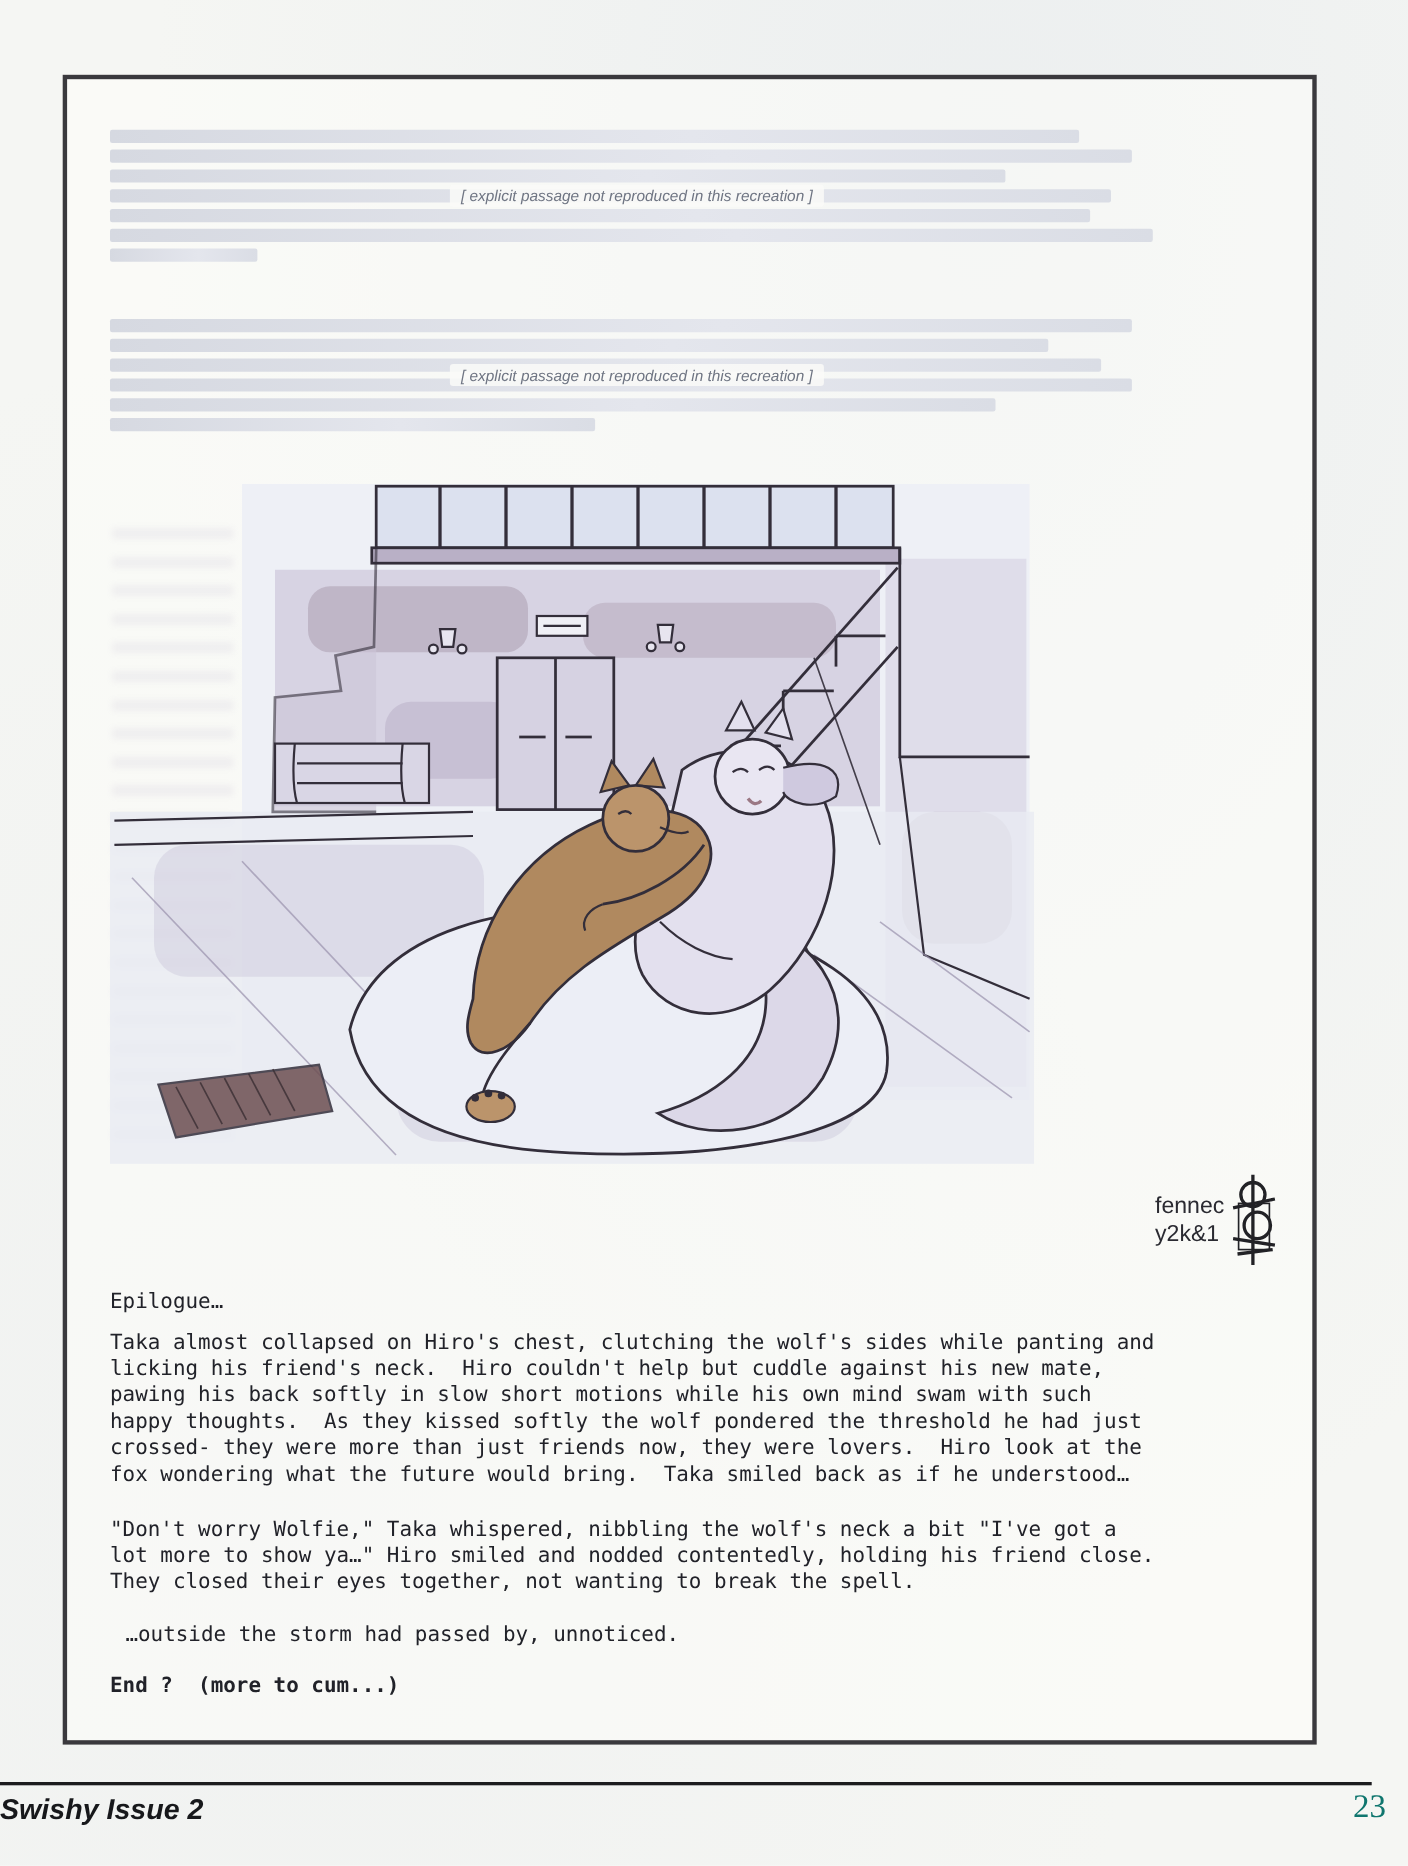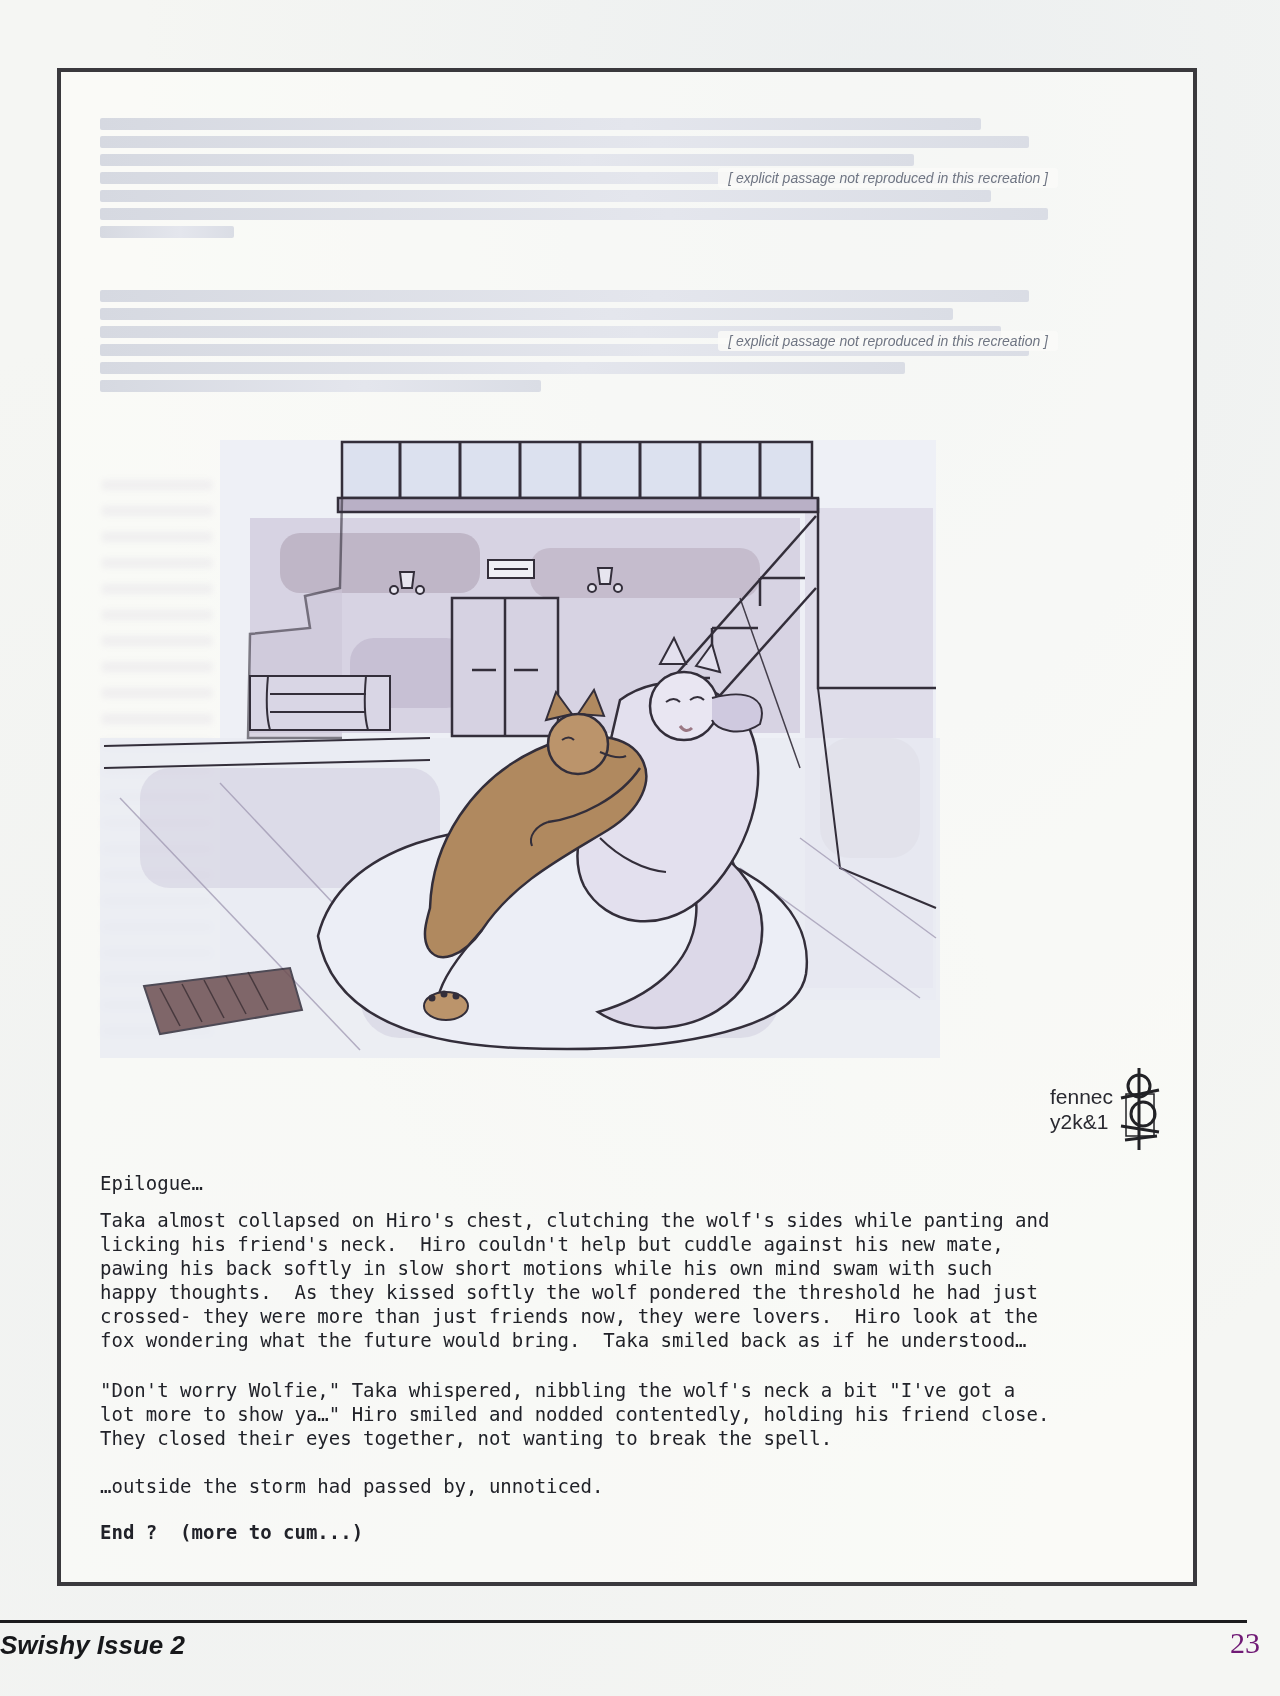--- a/index.html
+++ b/index.html
@@ -18,21 +18,21 @@
   }
   .bodytext{
     position:absolute;left:100px;width:958px;
     font-size:19px;line-height:24px;white-space:pre-wrap;
     color:#212229;
   }
   .redacted{position:absolute;left:100px;width:958px;}
   .redline{height:12px;margin:6px 0;border-radius:2px;
     background:linear-gradient(90deg,#d6d9e1,#e4e6ed 60%,#dadde5);}
   .redaction-notice{
-    position:absolute;inset:0;display:flex;align-items:center;justify-content:flex-end;
+    position:absolute;inset:0;display:flex;align-items:center;justify-content:center;
     font:italic 14px "Liberation Sans", sans-serif;color:#6f7583;
   }
   .redaction-notice span{background:rgba(250,250,248,.85);padding:2px 10px;border-radius:3px;}
   .illu{position:absolute;left:100px;top:438px;width:840px;height:622px;}
   .ghost{
     position:absolute;left:102px;top:480px;width:110px;height:560px;opacity:.10;
     background:repeating-linear-gradient(180deg,#9d90b5 0 10px,transparent 10px 26px);
     filter:blur(3px);
   }
   .signature{
@@ -41,21 +41,21 @@
   }
   .sigtext{text-align:left;}
   .heading{position:absolute;left:100px;top:1156px;font-size:19px;margin-top:15px;}
   .footer-rule{position:absolute;left:0;top:1620px;width:1247px;height:3px;background:#1c1c1e;}
   .footer-pub{
     position:absolute;left:0;top:1630px;width:1200px;text-align:left;
     font:italic 600 26px "Liberation Sans", sans-serif;color:#17181b;
   }
   .footer-num{
     position:absolute;left:1190px;top:1626px;width:70px;text-align:right;
-    font:30px "Liberation Serif", serif;color:#701a75;
+    font:30px "Liberation Serif", serif;color:#0f766e;
   }
 </style>
 </head>
 <body>
 
 <div class="frame"></div>
 
 <div class="redacted" style="top:112px;">
     <div class="redline" style="width: 92%;"></div>
     <div class="redline" style="width: 97%;"></div>
@@ -224,18 +224,18 @@
       <circle cx="26" cy="48" r="12"></circle>
       <path d="M4 32 L42 24 M4 60 L42 66 M8 74 L40 70"></path>
       <rect x="9" y="28" width="28" height="42" stroke-width="1.5"></rect>
     </g>
   </svg>
 </div>
 
 <div class="heading bodytext" style="top:1156px;">Epilogue…</div>
 <div class="bodytext" style="top:1208px;">Taka almost collapsed on Hiro's chest, clutching the wolf's sides while panting and licking his friend's neck.  Hiro couldn't help but cuddle against his new mate, pawing his back softly in slow short motions while his own mind swam with such happy thoughts.  As they kissed softly the wolf pondered the threshold he had just crossed- they were more than just friends now, they were lovers.  Hiro look at the fox wondering what the future would bring.  Taka smiled back as if he understood…</div>
 <div class="bodytext" style="top:1378px;">"Don't worry Wolfie," Taka whispered, nibbling the wolf's neck a bit "I've got a lot more to show ya…" Hiro smiled and nodded contentedly, holding his friend close.  They closed their eyes together, not wanting to break the spell.</div>
-<div class="bodytext" style="top:1474px;">…outside the storm had passed by, unnoticed.</div>
+<div class="bodytext" style="top:1474px;margin-left:14px;">…outside the storm had passed by, unnoticed.</div>
 <div class="bodytext" style="top:1520px;font-weight:bold;">End ?  (more to cum...)</div>
 
 <div class="footer-rule"></div>
 <div class="footer-pub">Swishy Issue 2</div>
 <div class="footer-num">23</div>
 
 </body></html>

